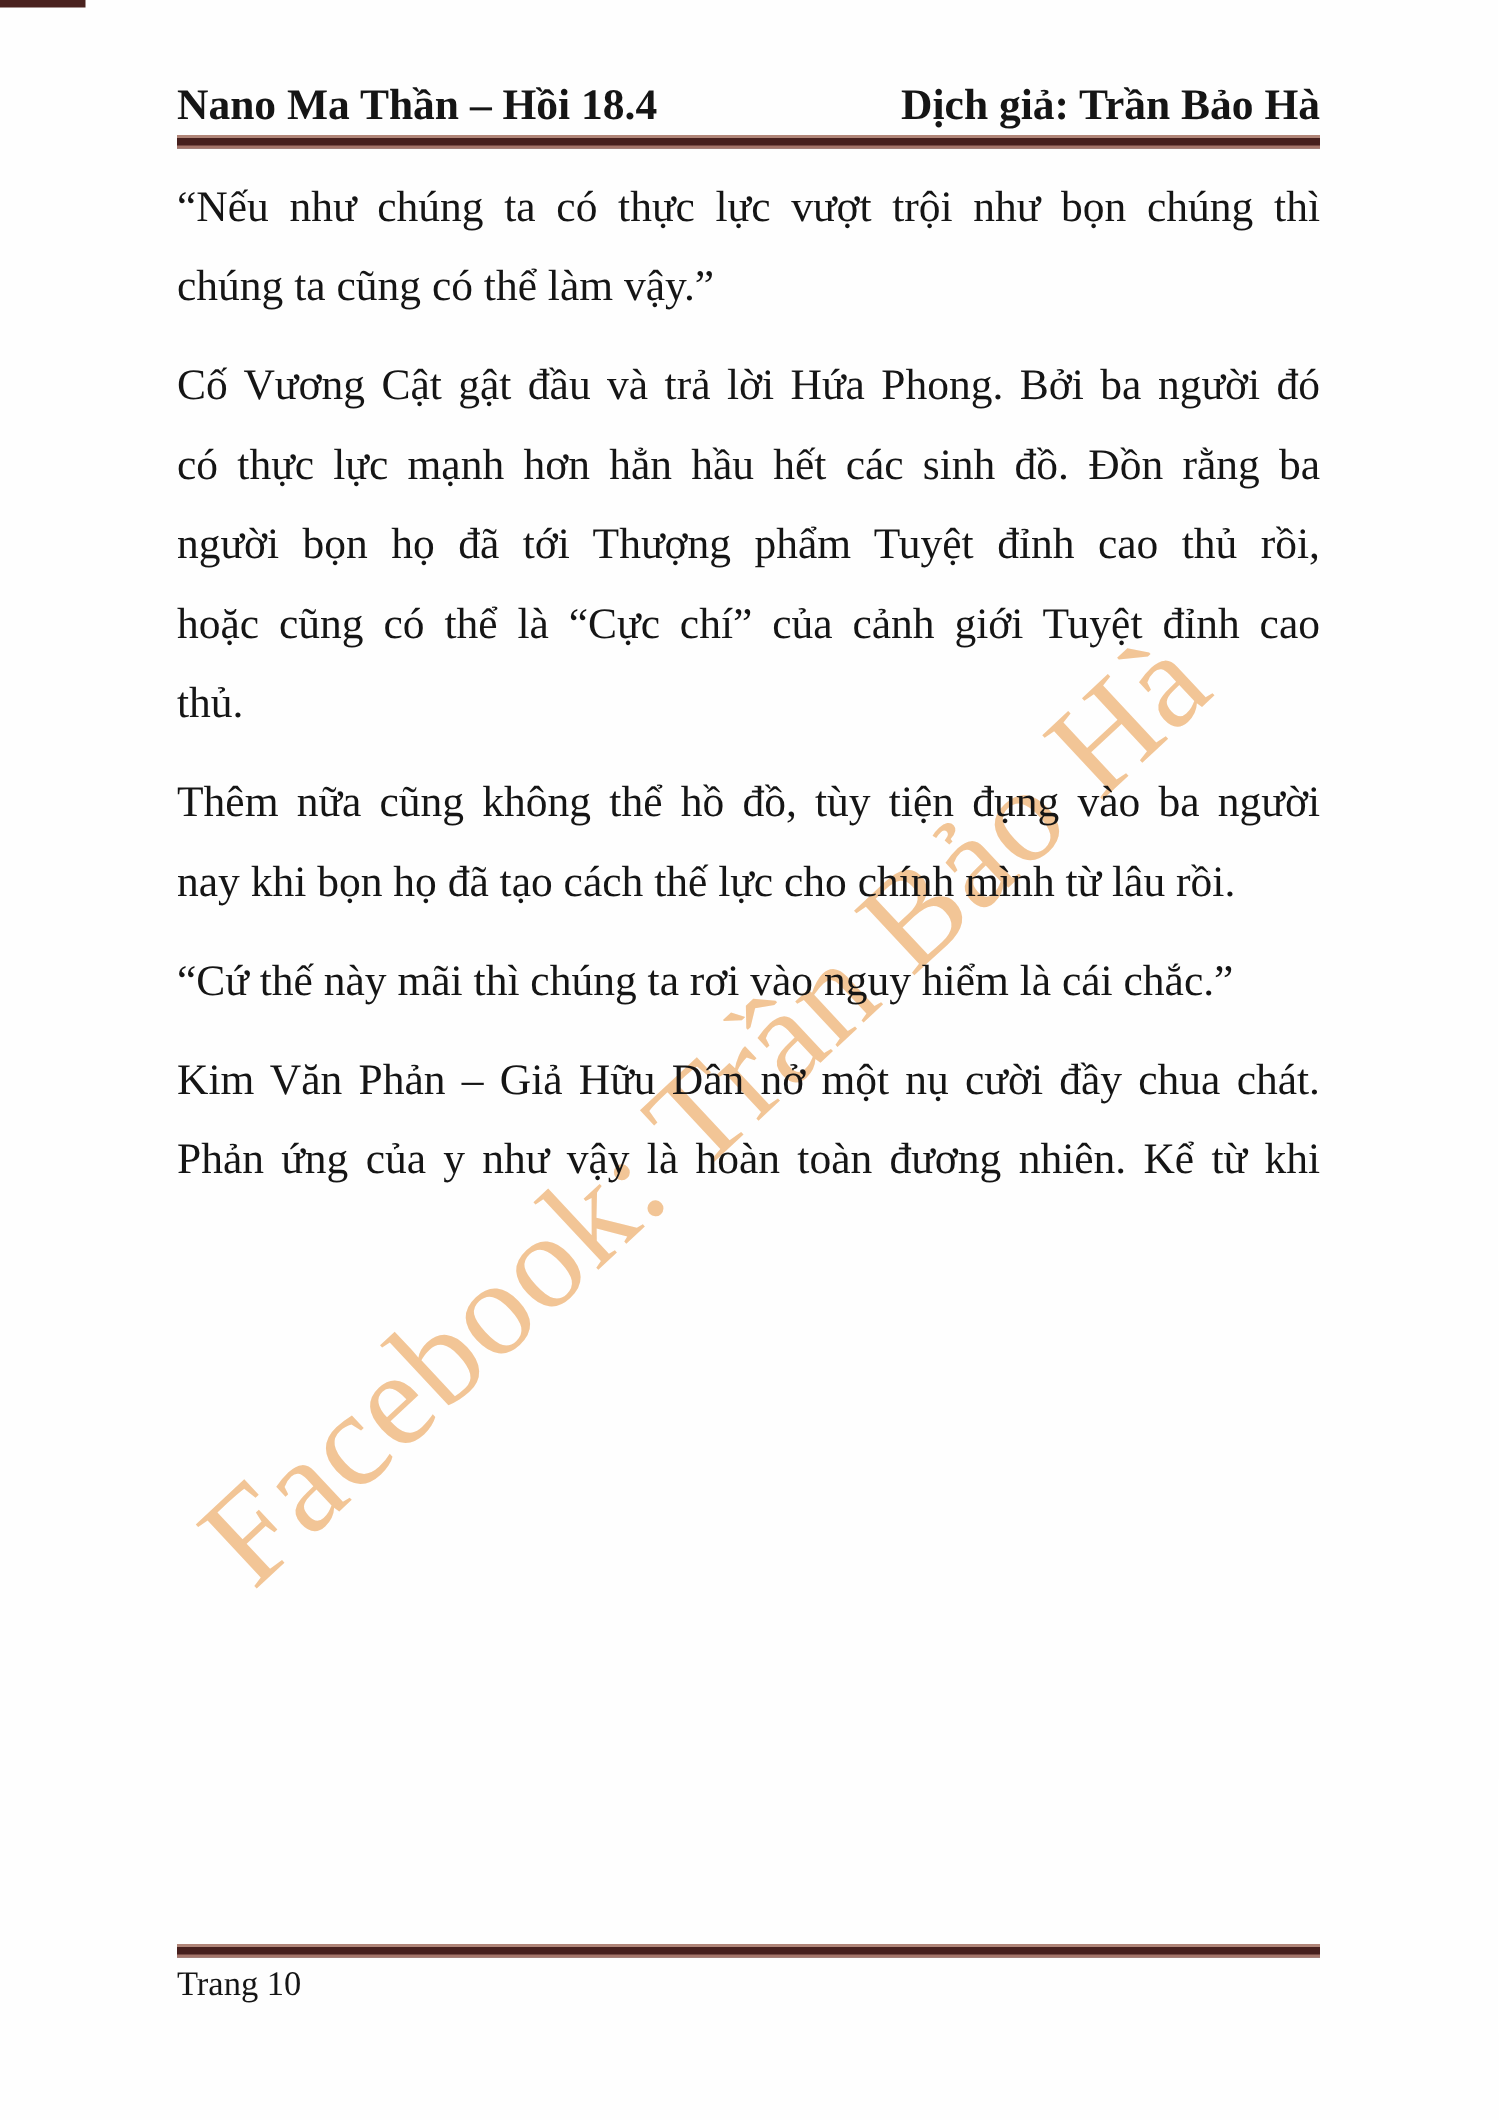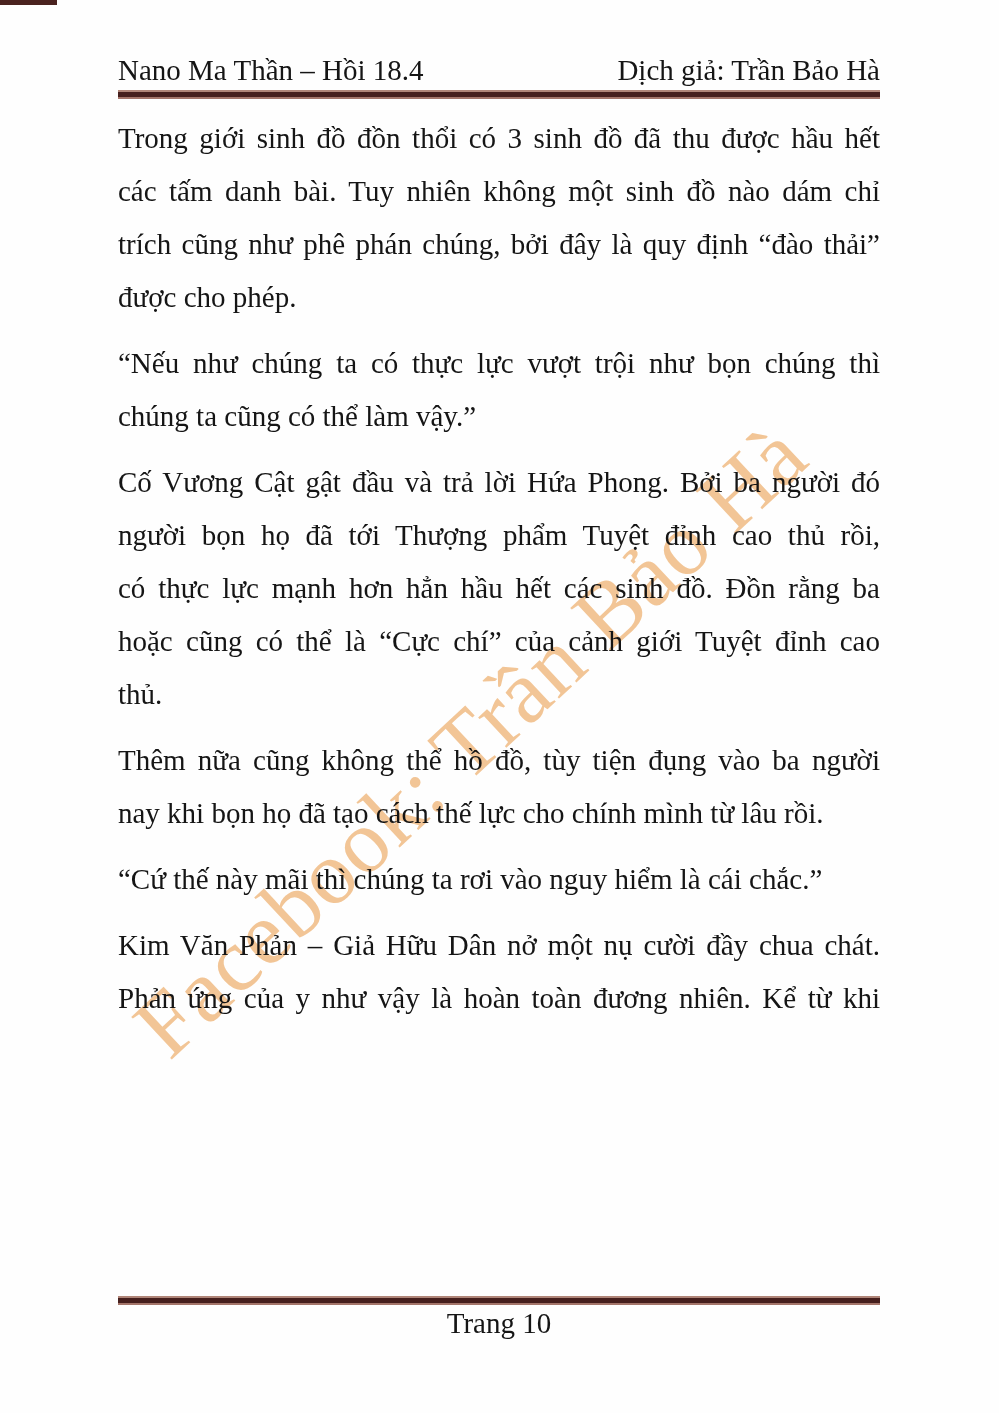--- a/index.html
+++ b/index.html
@@ -41,20 +41,21 @@
   .header-row {
     position: absolute;
     left: 118px;
     width: 762px;
     top: 52px;
     display: flex;
     justify-content: space-between;
     font-size: 29px;
     line-height: 36px;
     z-index: 2;
+    font-weight: bold;
   }
   .rule {
     position: absolute;
     left: 118px;
     width: 762px;
     height: 5px;
     background: #461f1d;
     border-top: 2px solid #b08578;
     border-bottom: 2px solid #a4756a;
     z-index: 2;
@@ -80,22 +81,22 @@
     text-align-last: justify;
   }
   .line.last {
     text-align-last: left;
   }
   .footer-row {
     position: absolute;
     left: 118px;
     width: 762px;
     top: 1308px;
-    text-align: center;
-    font-size: 29px;
+    text-align: left;
+    font-size: 23px;
     line-height: 30px;
     z-index: 2;
   }
 </style>
 </head>
 <body>
 
 <div class="page" style="background: rgb(254, 254, 254);">
 
   <div class="corner-artifact" style="background: rgb(74, 34, 31);"></div>
@@ -104,33 +105,27 @@
 
   <div class="header-row">
     <span>Nano Ma Thần – Hồi 18.4</span>
     <span>Dịch giả: Trần Bảo Hà</span>
   </div>
 
   <div class="rule header-rule" style="background: rgb(70, 31, 29); border-top-color: rgb(176, 133, 120); border-bottom-color: rgb(164, 117, 106);"></div>
 
   <div class="content">
       <div class="paragraph">
-        <div class="line">Trong giới sinh đồ đồn thổi có 3 sinh đồ đã thu được hầu hết</div>
-        <div class="line">các tấm danh bài. Tuy nhiên không một sinh đồ nào dám chỉ</div>
-        <div class="line">trích cũng như phê phán chúng, bởi đây là quy định “đào thải”</div>
-        <div class="line last">được cho phép.</div>
-      </div>
-      <div class="paragraph">
         <div class="line">“Nếu như chúng ta có thực lực vượt trội như bọn chúng thì</div>
         <div class="line last">chúng ta cũng có thể làm vậy.”</div>
       </div>
       <div class="paragraph">
         <div class="line">Cố Vương Cật gật đầu và trả lời Hứa Phong. Bởi ba người đó</div>
+        <div class="line">có thực lực mạnh hơn hẳn hầu hết các sinh đồ. Đồn rằng ba</div>
         <div class="line">người bọn họ đã tới Thượng phẩm Tuyệt đỉnh cao thủ rồi,</div>
-        <div class="line">có thực lực mạnh hơn hẳn hầu hết các sinh đồ. Đồn rằng ba</div>
         <div class="line">hoặc cũng có thể là “Cực chí” của cảnh giới Tuyệt đỉnh cao</div>
         <div class="line last">thủ.</div>
       </div>
       <div class="paragraph">
         <div class="line">Thêm nữa cũng không thể hồ đồ, tùy tiện đụng vào ba người</div>
         <div class="line last">nay khi bọn họ đã tạo cách thế lực cho chính mình từ lâu rồi.</div>
       </div>
       <div class="paragraph">
         <div class="line last">“Cứ thế này mãi thì chúng ta rơi vào nguy hiểm là cái chắc.”</div>
       </div>

